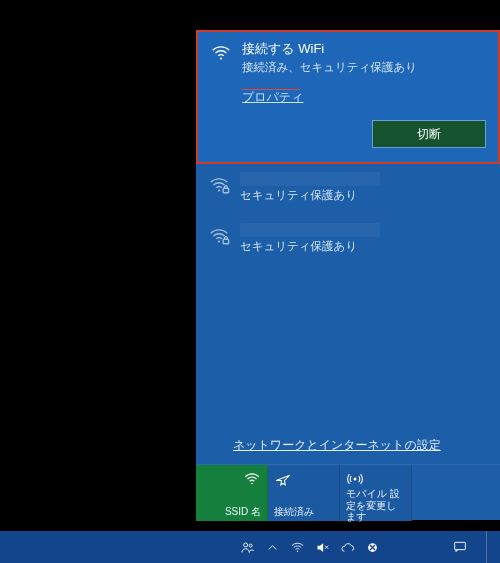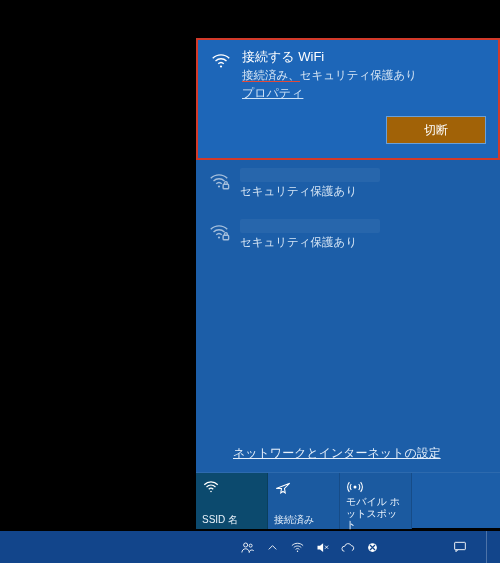--- a/index.html
+++ b/index.html
@@ -7,21 +7,21 @@
     width: 500px; height: 563px;
     background: #000;
     font-family: "Yu Gothic UI", "Meiryo", sans-serif;
     font-size: 12px;
     color: #fff;
     overflow: hidden;
     position: relative;
   }
   .flyout {
     position: absolute;
-    right: 0; top: 38px;
+    right: 0; top: 30px;
     width: 304px; height: 490px;
     background: #1c5ea8;
     display: flex;
     flex-direction: column;
   }
   .networks { flex: 1; overflow: hidden; }
   .net-item {
     display: flex;
     padding: 8px 12px 12px 12px;
     gap: 10px;
@@ -42,37 +42,37 @@
   .net-body { flex: 1; min-width: 0; }
   .net-name { font-size: 13px; font-weight: 400; color: #fff; }
   .net-name.redacted {
     height: 14px; width: 140px;
     background: rgba(255,255,255,.05);
     border-radius: 2px;
   }
   .net-status { font-size: 11.5px; color: #d7e6f5; margin-top: 2px; }
   .underline-red {
     border-bottom: 1.5px solid #e04a3a;
-    padding-bottom: 0px;
+    padding-bottom: 16px;
   }
   .props-link {
     display: inline-block;
-    margin-top: 2px;
+    margin-top: 14px;
     color: #cfe3f7;
     font-size: 12px;
     text-decoration: underline;
     cursor: pointer;
   }
   .disconnect-row {
     display: flex; justify-content: flex-end;
     margin-top: 14px;
   }
   .btn {
-    width: 100px; height: 28px;
-    background: #a16207;
+    width: 114px; height: 28px;
+    background: #14532d;
     border: 1px solid #6aa0d8;
     color: #fff;
     font-size: 12px;
     display: flex; align-items: center; justify-content: center;
     cursor: pointer;
   }
   .settings {
     padding: 8px 12px 10px 12px;
     margin-left: 25px;
   }
@@ -93,21 +93,21 @@
   .tile {
     width: 72px; height: 56px;
     border-right: 1px solid rgba(0,0,0,.15);
     background: #1b5aa0;
     padding: 5px 6px 4px 6px;
     display: flex; flex-direction: column; justify-content: space-between;
     cursor: pointer;
     font-size: 10px;
     color: #eaf3fc;
   }
-  .tile.active { background: #0c4a6e; }
+  .tile.active { background: #15803d; align-items: flex-end; }
   .tile .tile-icon { height: 18px; }
   .tile .tile-label { line-height: 1.15; }
   .taskbar {
     position: absolute;
     left: 0; right: 0; bottom: 0;
     height: 32px;
     background: #12458b;
     display: flex;
     align-items: center;
     justify-content: flex-end;
@@ -206,21 +206,21 @@
     <div class="tile">
       <div class="tile-icon">
         <svg viewBox="0 0 24 24" width="18" height="18" stroke="#fff" fill="none" stroke-width="1.4">
           <circle cx="12" cy="12" r="2" fill="#fff" stroke="none"></circle>
           <path d="M7 8 a7 7 0 0 0 0 8"></path>
             <path d="M17 8 a7 7 0 0 1 0 8"></path>
           <path d="M4.5 5.5 a11 11 0 0 0 0 13"></path>
             <path d="M19.5 5.5 a11 11 0 0 1 0 13"></path>
         </svg>
       </div>
-      <div class="tile-label">モバイル ホットスポット</div>
+      <div class="tile-label">モバイル 設定を変更します</div>
     </div>
   </div>
 </div>
 
 <div class="taskbar">
   <div class="tray-icons">
     <svg viewBox="0 0 24 24">
         <circle cx="9" cy="8" r="3.2"></circle>
         <path d="M3 20c0-3.3 2.7-6 6-6s6 2.7 6 6"></path>
         <circle cx="17" cy="9" r="2.4"></circle>

